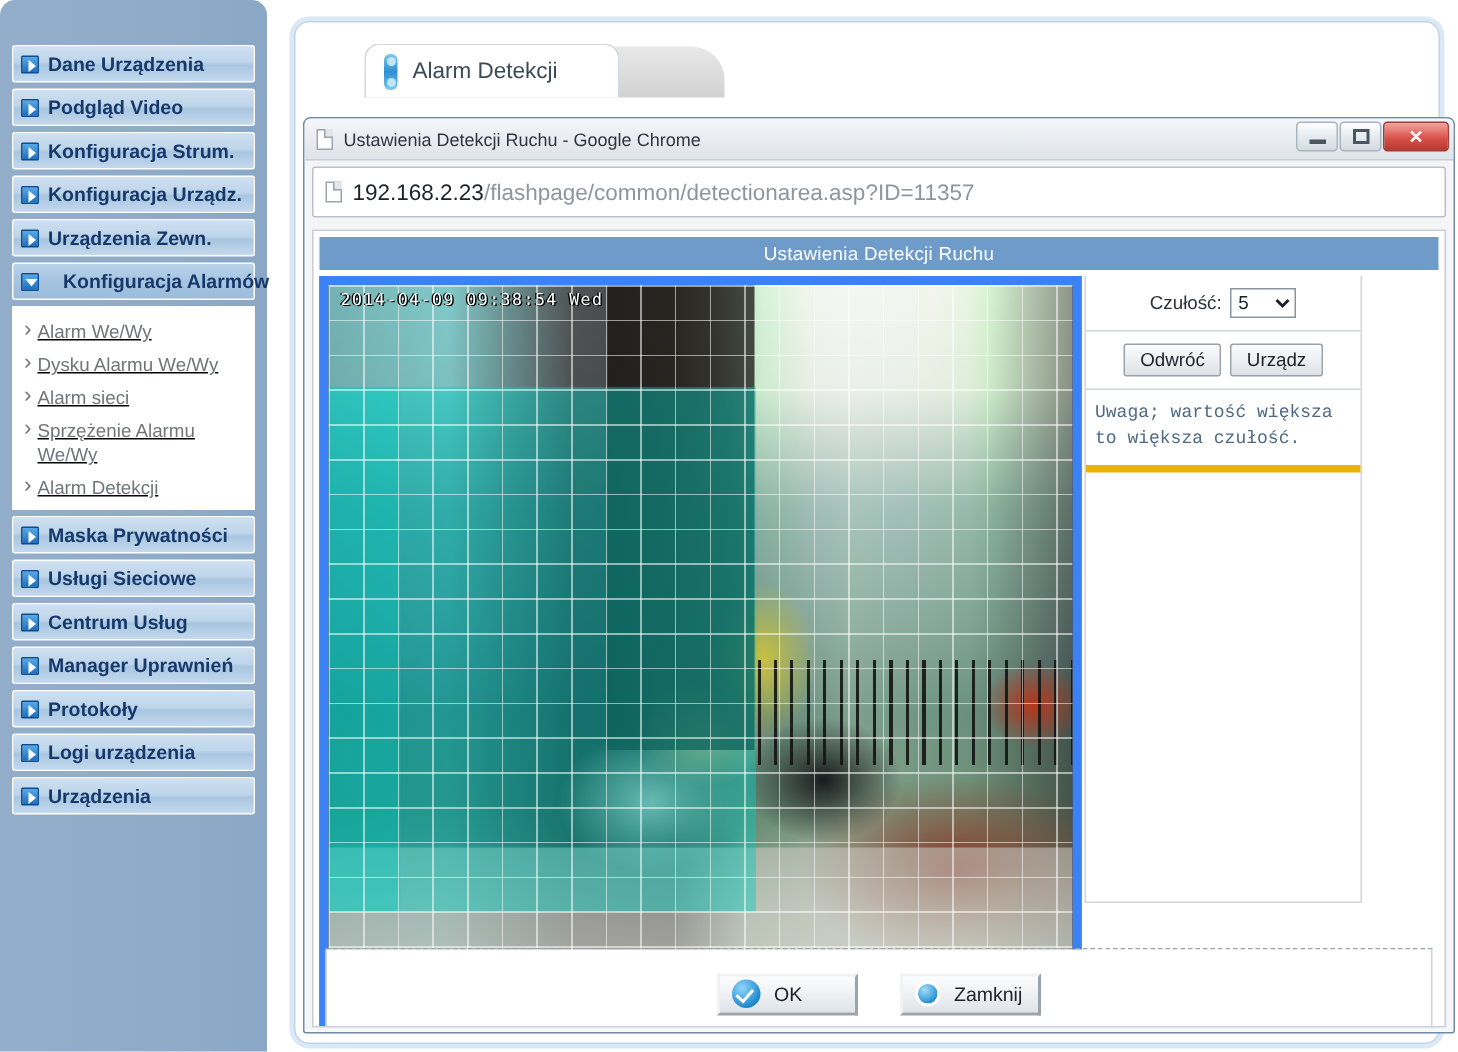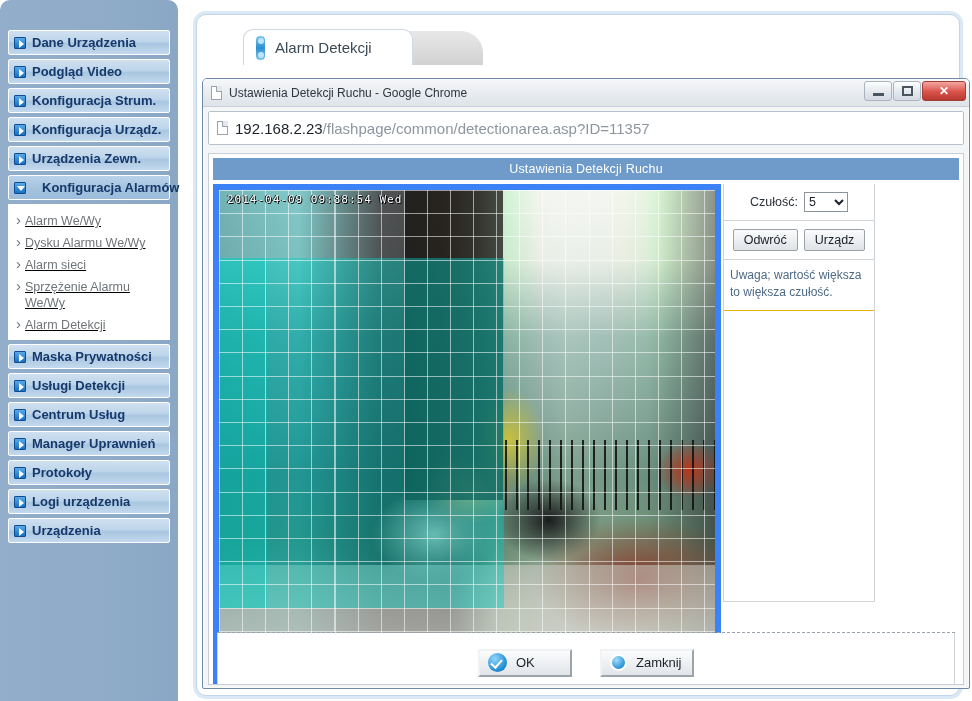--- a/index.html
+++ b/index.html
@@ -300,21 +300,21 @@
     font-family: "DejaVu Sans Mono", monospace;
     font-size: 11px;
     letter-spacing: 1px;
     text-shadow: 1px 1px 0 #000, -1px 0 0 #000;
     white-space: nowrap;
   }
 
   
   #side-panel {
     position: absolute; left: 510px; top: 0;
-    width: 152px; height: 418px;
+    width: 185px; height: 418px;
     border: 1px solid #d0d5da;
     border-top: none;
     background: #ffffff;
   }
   .sp-row {
     border-bottom: 1px solid #d0d5da;
     padding: 8px 0;
     display: flex; align-items: center; justify-content: center;
     gap: 6px;
   }
@@ -335,21 +335,22 @@
     border-radius: 2px;
     background: linear-gradient(to bottom, #fbfbfc, #eceef1 55%, #dee2e6);
     color: #1b2128;
     cursor: default;
   }
   #sp-note {
     padding: 7px 6px 9px 6px;
     font-size: 12px;
     color: #4e6a85;
     line-height: 17px;
-    border-bottom: 1px solid #eab308;
+    border-bottom: 5px solid #eab308;
+    font-family: Liberation Mono, monospace;
   }
 
   #dlg-divider {
     position: absolute; left: 4px; right: 4px; top: 448px;
     border-top: 1px dashed #9aa3ac;
   }
   #dlg-footer {
     position: absolute; left: 4px; right: 4px; top: 449px;
     height: 60px;
     border: 1px solid #d0d5da;
@@ -426,21 +427,21 @@
       <span class="sub-item">Sprzężenie Alarmu We/Wy</span>
       <span class="sub-item">Alarm Detekcji</span>
     </div>
 
     <div class="nav-item">
       <span class="nav-icon"></span>
       <span class="nav-label">Maska Prywatności</span>
     </div>
     <div class="nav-item">
       <span class="nav-icon"></span>
-      <span class="nav-label">Usługi Detekcji</span>
+      <span class="nav-label">Usługi Sieciowe</span>
     </div>
     <div class="nav-item">
       <span class="nav-icon"></span>
       <span class="nav-label">Centrum Usług</span>
     </div>
     <div class="nav-item">
       <span class="nav-icon"></span>
       <span class="nav-label">Manager Uprawnień</span>
     </div>
     <div class="nav-item">

